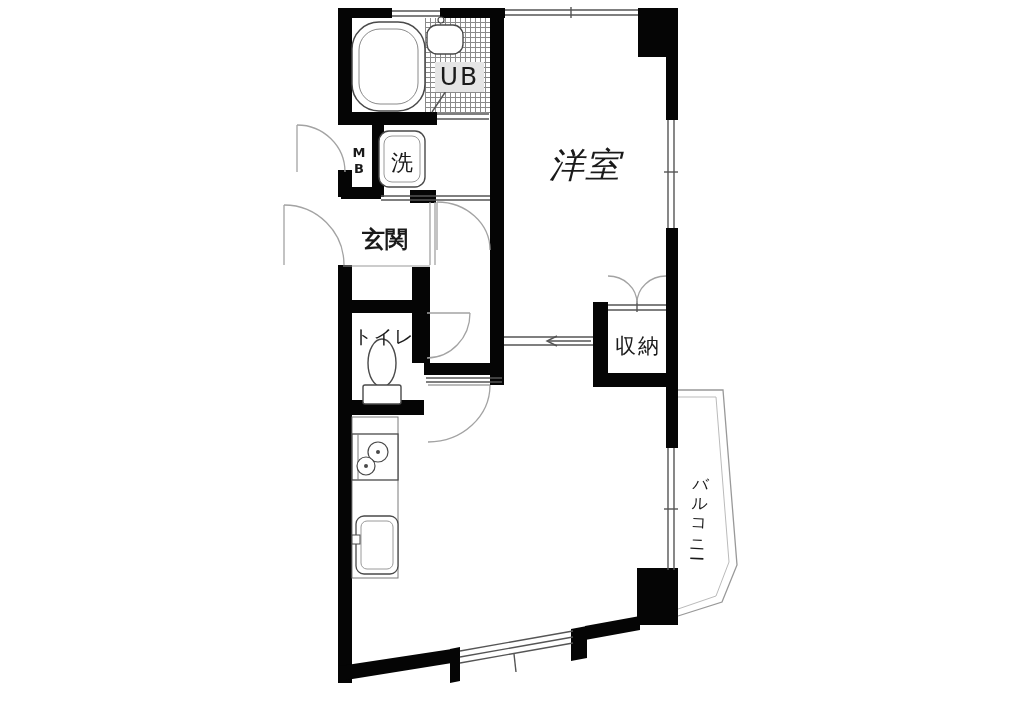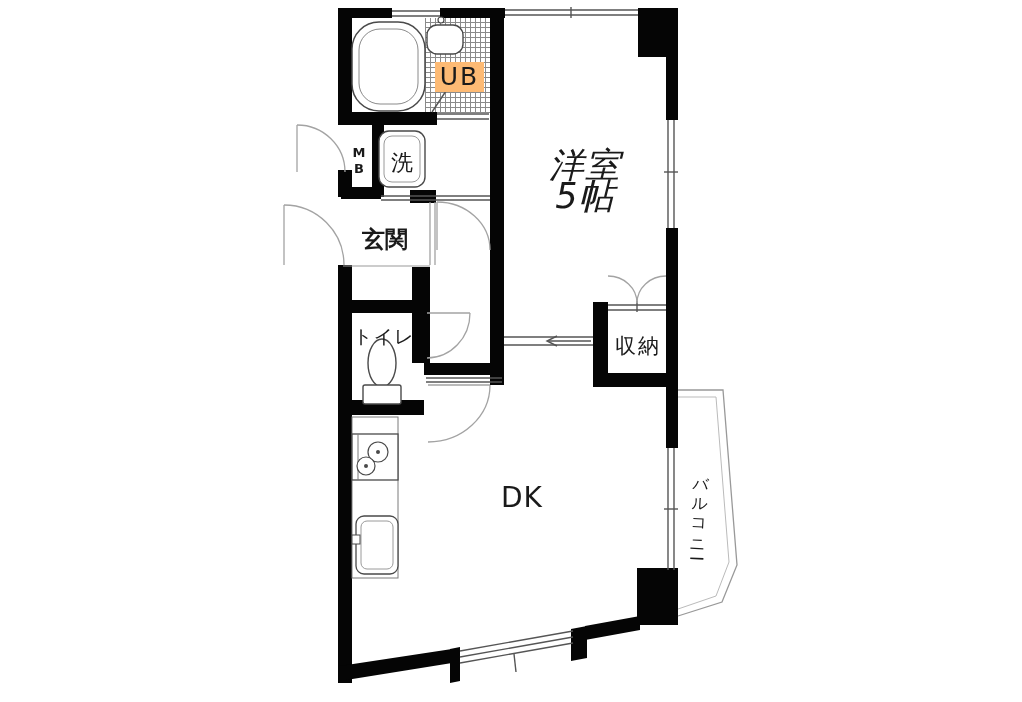--- a/index.html
+++ b/index.html
@@ -16,21 +16,21 @@
   }
   .lbl{position:absolute;z-index:3;color:#1a1a1a;white-space:nowrap;}
   .lbl.center{text-align:center;}
   .room-big{font-size:35px;line-height:31px;letter-spacing:1px;font-style:italic;}
   .dk-big{font-size:28px;line-height:30px;letter-spacing:1px;}
   .genkan{font-size:23px;}
   .toilet{font-size:19px;letter-spacing:1px;}
   .sen{font-size:22px;}
   .mb{font-size:13px;line-height:16px;font-weight:bold;}
   .ub{
-    font-size:25px;line-height:30px;background:#fdba74;letter-spacing:2px;
+    font-size:25px;line-height:30px;background:#e5e5e5;letter-spacing:2px;
     text-align:center;
   }
   .shuno{font-size:21px;letter-spacing:2px;}
   .balcony{
     font-size:16px;letter-spacing:3px;
     writing-mode:vertical-rl;text-orientation:upright;
     transform:rotate(3deg);
   }
 </style>
 </head>
@@ -193,25 +193,23 @@
     </g>
 
     <g fill="none">
       <polyline points="678,390 723,390 737,565 722,602 678,616" stroke="#999999" stroke-width="1.3"></polyline>
       <polyline points="678,397 716,397 729,562 716,596 678,609" stroke="#bbbbbb" stroke-width="1"></polyline>
     </g>
   </svg>
 
   <div class="lbl center room-big" style="left:520px;top:150px;width:130px;">
     <div>洋室</div>
-    <div>5帖</div>
   </div>
 
   <div class="lbl center dk-big" style="left:447px;top:483px;width:150px;">
-    <div>DK</div>
   </div>
 
   <div class="lbl center genkan" style="left:345px;top:224px;width:80px;font-weight:bold;">玄関</div>
 
   <div class="lbl center toilet" style="left:344px;top:324px;width:80px;">トイレ</div>
 
   <div class="lbl center sen" style="left:384px;top:148px;width:36px;">洗</div>
 
   <div class="lbl center mb" style="left:348px;top:145px;width:22px;">
     <div>M</div>

